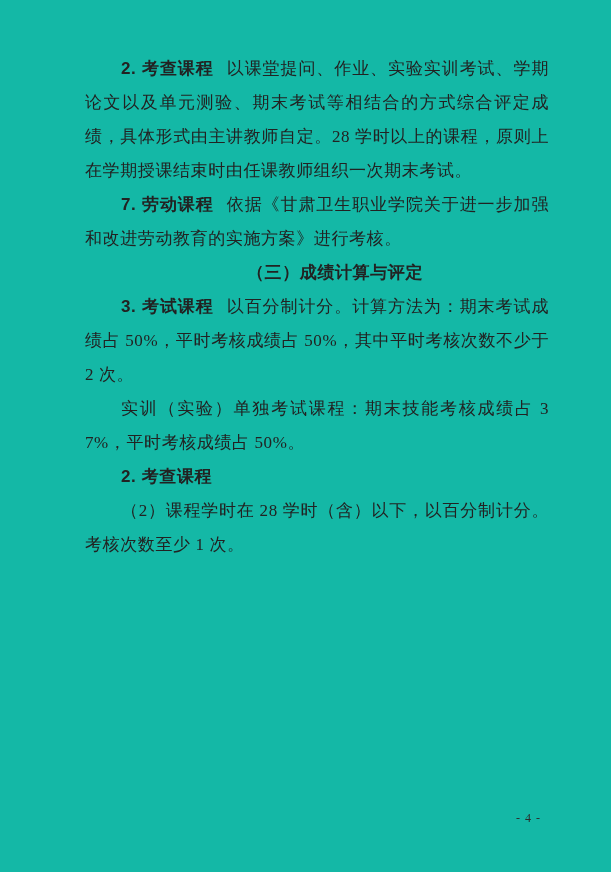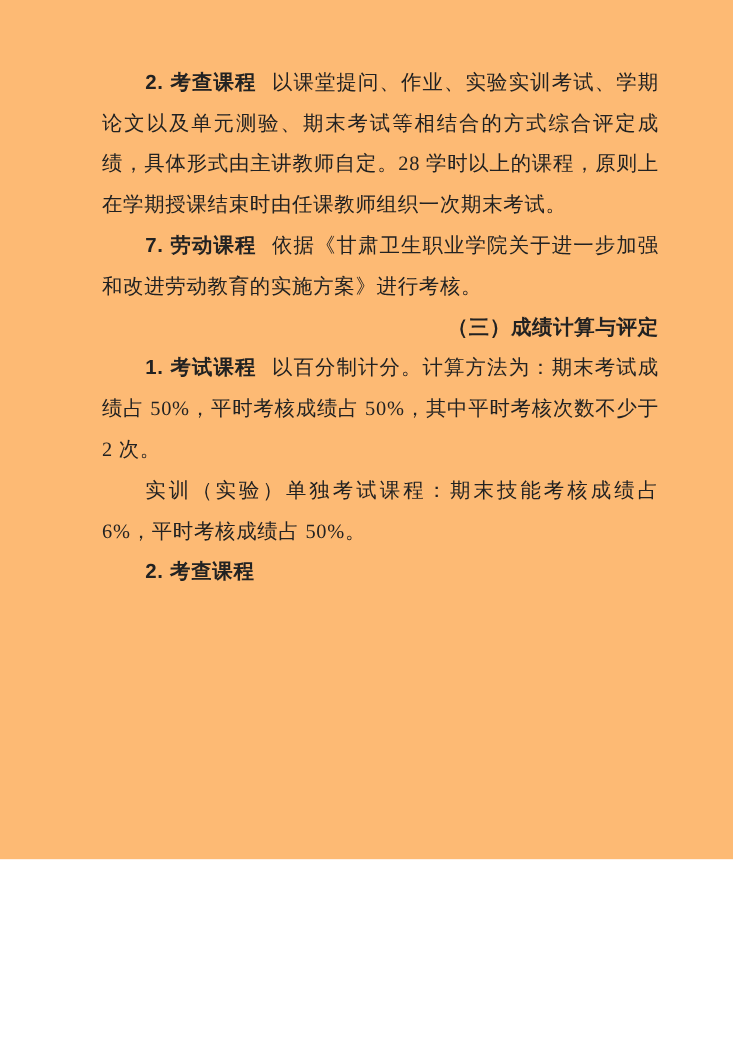--- a/index.html
+++ b/index.html
@@ -9,22 +9,22 @@
   }
   body {
     width: 611px;
     height: 872px;
     font-family: "Liberation Serif", "DejaVu Serif", serif;
     color: #222222;
   }
   .doc-page {
     position: relative;
     width: 611px;
-    height: 716px;
-    background: #fdba74;
+    height: 872px;
+    background: #14b8a6;
     overflow: hidden;
   }
   .doc-content {
     position: absolute;
     top: 52px;
     left: 85px;
     width: 464px;
   }
   .para {
     margin: 0;
@@ -35,21 +35,21 @@
     letter-spacing: 0.6px;
     word-break: break-all;
   }
   .para .lead {
     font-weight: 700;
     font-family: "Liberation Sans", "DejaVu Sans", sans-serif;
     margin-right: 13px;
   }
   .para.subheading {
     font-weight: 600;
-    text-align: right;
+    text-align: center;
   }
   .para.heading-bold {
     font-weight: 700;
     font-family: "Liberation Sans", "DejaVu Sans", sans-serif;
     text-align: left;
   }
   .page-number {
     position: absolute;
     top: 810px;
     right: 70px;
@@ -60,18 +60,19 @@
   }
 </style>
 </head>
 <body>
 
 <div class="doc-page">
   <div class="doc-content" id="doc-body">
       <p class="para body"><span class="lead">2. 考查课程</span><span>以课堂提问、作业、实验实训考试、学期论文以及单元测验、期末考试等相结合的方式综合评定成绩，具体形式由主讲教师自定。28 学时以上的课程，原则上在学期授课结束时由任课教师组织一次期末考试。</span></p>
       <p class="para body"><span class="lead">7. 劳动课程</span><span>依据《甘肃卫生职业学院关于进一步加强和改进劳动教育的实施方案》进行考核。</span></p>
       <p class="para subheading"><span>（三）成绩计算与评定</span></p>
-      <p class="para body"><span class="lead">1. 考试课程</span><span>以百分制计分。计算方法为：期末考试成绩占 50%，平时考核成绩占 50%，其中平时考核次数不少于 2 次。</span></p>
-      <p class="para body"><span>实训（实验）单独考试课程：期末技能考核成绩占 6%，平时考核成绩占 50%。</span></p>
+      <p class="para body"><span class="lead">3. 考试课程</span><span>以百分制计分。计算方法为：期末考试成绩占 50%，平时考核成绩占 50%，其中平时考核次数不少于 2 次。</span></p>
+      <p class="para body"><span>实训（实验）单独考试课程：期末技能考核成绩占 37%，平时考核成绩占 50%。</span></p>
       <p class="para heading-bold"><span>2. 考查课程</span></p>
+      <p class="para body"><span>（2）课程学时在 28 学时（含）以下，以百分制计分。考核次数至少 1 次。</span></p>
     </div>
   <div class="page-number">- 4 -</div>
 </div>
 
 </body></html>

